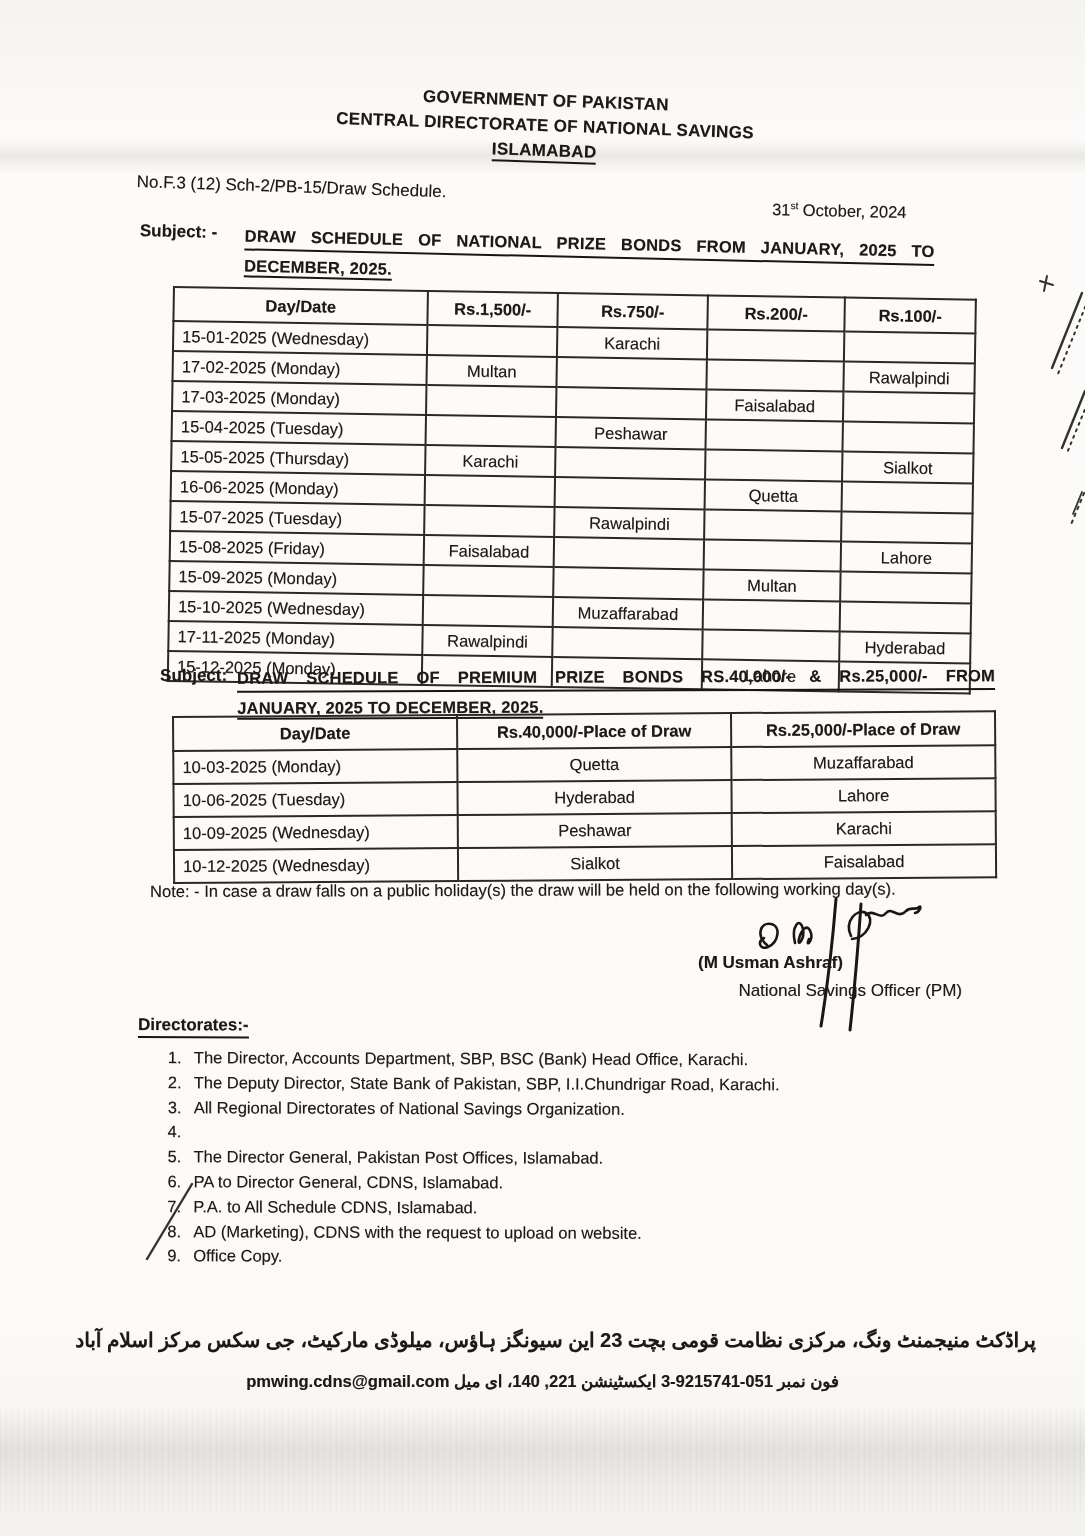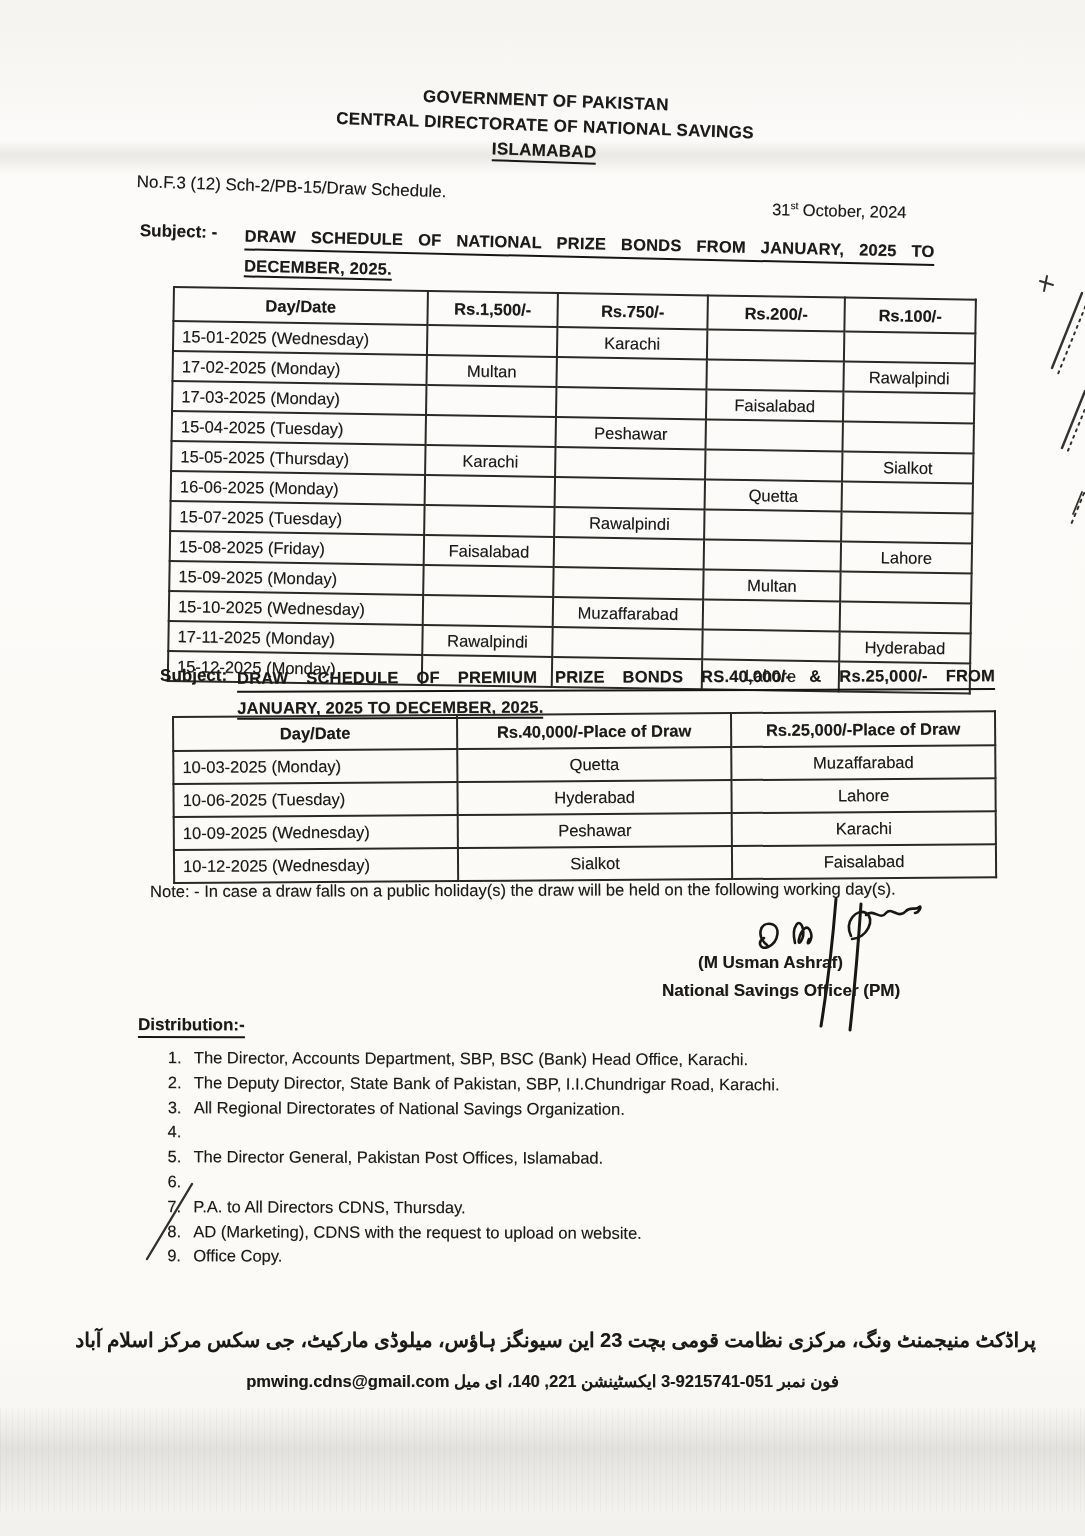--- a/index.html
+++ b/index.html
@@ -53,21 +53,21 @@
   table.sched td:first-child{text-align:left;padding-left:8px;}
   #table1{top:286px;left:173px;width:782px;transform:rotate(0.9deg);transform-origin:left top;}
   #table1 th{height:30px;}
   #table1 td{height:26px;}
   #table2{top:716px;left:172px;width:810px;transform:rotate(-0.4deg);transform-origin:left top;}
   #table2 th{height:30px;}
   #table2 td{height:29px;}
   .note-line{position:absolute;top:882px;left:150px;font-size:16.5px;transform:rotate(-0.2deg);transform-origin:left top;}
   .sig-svg{position:absolute;top:893px;left:733px;}
   .sig-name{position:absolute;top:953px;left:698px;width:220px;text-align:left;font-size:17px;font-weight:bold;}
-  .sig-title{position:absolute;top:981px;left:662px;width:300px;text-align:left;font-size:17px;font-weight:bold;}
+  .sig-title{position:absolute;top:981px;left:662px;width:300px;text-align:right;font-size:17px;font-weight:normal;}
   .distribution{position:absolute;top:1015px;left:138px;transform:rotate(0.2deg);transform-origin:left top;}
   .dist-heading{font-size:17px;font-weight:bold;display:inline-block;border-bottom:2px solid #181715;padding-bottom:1px;}
   .dist-list{list-style:none;margin:7px 0 0 0;padding:0 0 0 30px;}
   .dist-list li{display:flex;font-size:16.5px;line-height:24.8px;}
   .dist-list .num{min-width:22px;}
   .dist-list .txt{margin-left:4px;}
   .urdu1{position:absolute;top:1328px;left:13px;width:1085px;text-align:center;
     direction:rtl;font-size:20px;font-weight:bold;letter-spacing:0;}
   .urdu2{position:absolute;top:1372px;left:0;width:1085px;text-align:center;
     direction:rtl;font-size:16.5px;font-weight:bold;}
@@ -247,21 +247,21 @@
       <path d="M103,6 C100,44 94,96 88,133" stroke-width="3"></path>
       <path d="M118,43 C111,28 124,15 133,20 C143,26 134,45 119,46"></path>
       <path d="M133,22 C141,15 147,28 153,20 C159,13 165,27 173,18 C178,13 183,18 186,14 C189,12 187,19 182,20"></path>
       <path d="M128,11 C125,55 121,101 117,137" stroke-width="3"></path>
     </g>
   </svg>
   <div class="sig-name">(M Usman Ashraf)</div>
   <div class="sig-title">National Savings Officer (PM)</div>
 
   <div class="distribution">
-    <span class="dist-heading">Distribution:-</span>
+    <span class="dist-heading">Directorates:-</span>
     <ol class="dist-list" id="dist-list">
         <li>
           <span class="num">1.</span>
           <span class="txt">The Director, Accounts Department, SBP, BSC (Bank) Head Office, Karachi.</span>
         </li>
         <li>
           <span class="num">2.</span>
           <span class="txt">The Deputy Director, State Bank of Pakistan, SBP, I.I.Chundrigar Road, Karachi.</span>
         </li>
         <li>
@@ -270,24 +270,25 @@
         </li>
         <li>
           <span class="num">4.</span>
         </li>
         <li>
           <span class="num">5.</span>
           <span class="txt">The Director General, Pakistan Post Offices, Islamabad.</span>
         </li>
         <li>
           <span class="num">6.</span>
+          <span class="txt">PA to Director General, CDNS, Islamabad.</span>
         </li>
         <li>
           <span class="num">7.</span>
-          <span class="txt">P.A. to All Directors CDNS, Thursday.</span>
+          <span class="txt">P.A. to All Schedule CDNS, Islamabad.</span>
         </li>
         <li>
           <span class="num">8.</span>
           <span class="txt">AD (Marketing), CDNS with the request to upload on website.</span>
         </li>
         <li>
           <span class="num">9.</span>
           <span class="txt">Office Copy.</span>
         </li>
       </ol>

